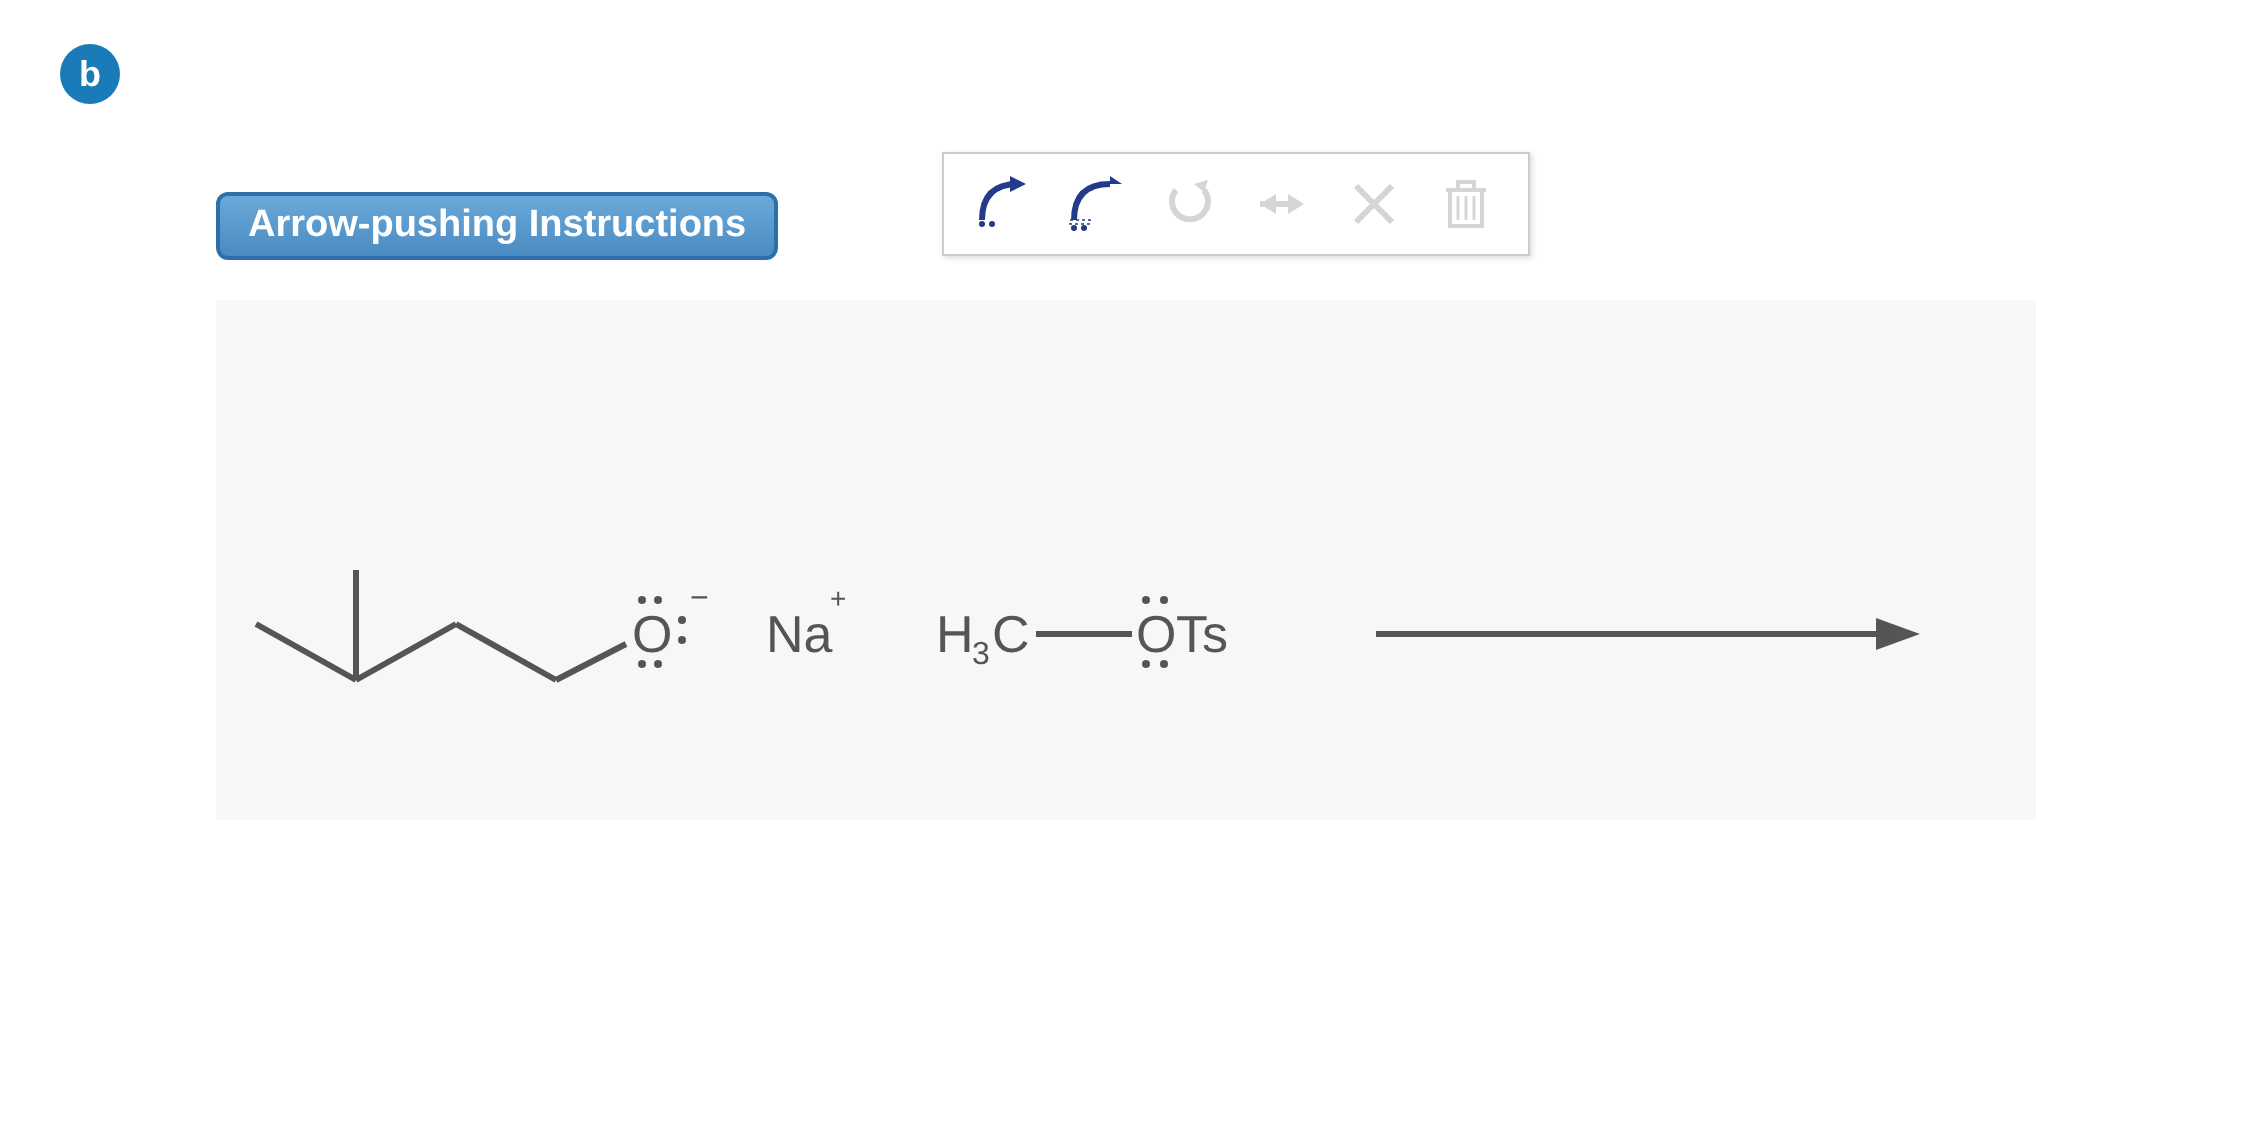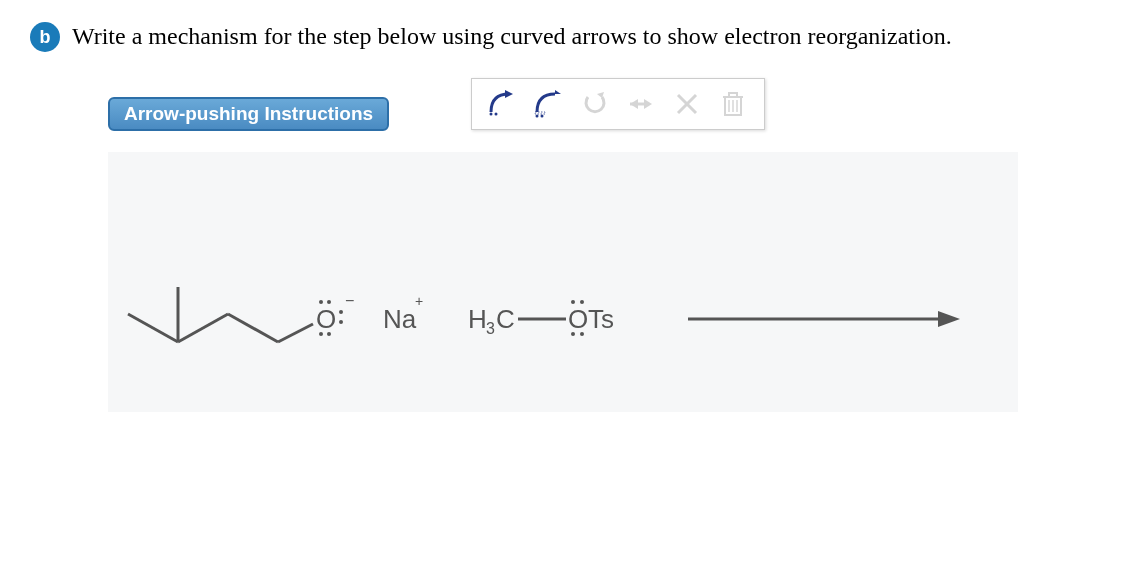--- a/index.html
+++ b/index.html
@@ -88,21 +88,20 @@
   </style>
 </head>
 <body>
 
 
 
 <div class="header-row">
   <div class="badge">
     <span>b</span>
   </div>
-  <div class="instruction-text">Write a mechanism for the step below using curved arrows to show electron reorganization.</div>
 </div>
 
 <button class="instructions-btn">Arrow-pushing Instructions</button>
 
 <div class="toolbar">
   <div class="tool-icon">
     <svg width="32" height="32" viewBox="0 0 32 32">
       <path d="M 4 24 Q 4 6 22 6" fill="none" stroke="#243a8a" stroke-width="3"></path>
       <path d="M 18 2 L 26 6 L 18 10 Z" fill="#243a8a"></path>
       <circle cx="4" cy="26" r="1.5" fill="#243a8a"></circle>

